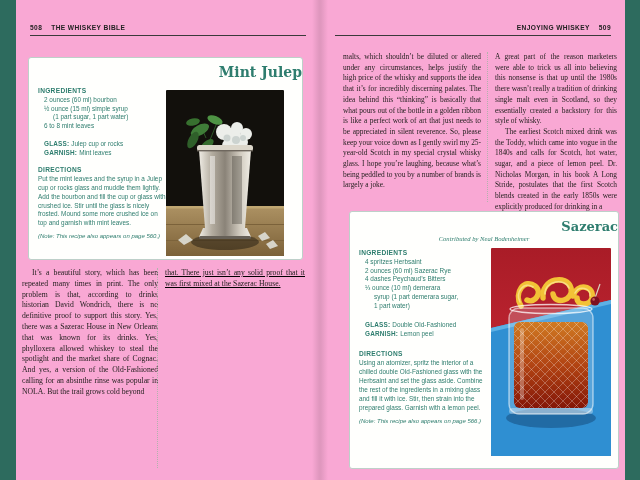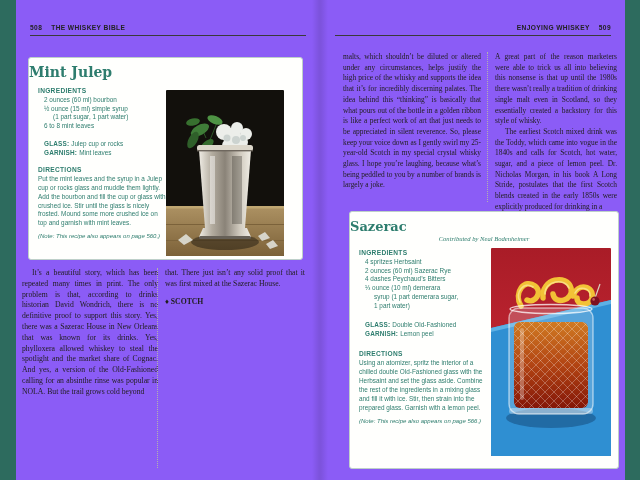--- a/index.html
+++ b/index.html
@@ -1,32 +1,32 @@
 <!DOCTYPE html>
 <html><head>
 <meta charset="utf-8">
 <style>
   html,body{margin:0;padding:0;}
   .screen{position:relative;width:640px;height:480px;background:#2d6b5e;overflow:hidden;
           font-family:"Liberation Sans",sans-serif;}
-  .page{position:absolute;top:0;height:480px;background:#8b5cf6;}
+  .page{position:absolute;top:0;height:480px;background:#f9a8d4;}
   .page-left{left:16px;width:303px;}
   .page-right{left:319px;width:306px;}
   .spine{position:absolute;top:0;left:312px;width:16px;height:480px;pointer-events:none;
          background:linear-gradient(90deg,rgba(0,0,0,0) 0%,rgba(0,0,0,.10) 45%,rgba(0,0,0,.10) 55%,rgba(0,0,0,0) 100%);}
   
   .phead{position:absolute;top:24px;font-size:6.6px;font-weight:bold;letter-spacing:.4px;color:#222;
          border-bottom:1px solid #3a3a3a;padding-bottom:4px;}
   .phead-l{left:14px;width:276px;text-align:left;}
   .phead-r{left:16px;width:276px;text-align:right;}
   .pnum{margin:0 9px 0 0;}
   .phead-r .pnum{margin:0 0 0 9px;}
   
   .card{position:absolute;background:#fffffd;border:1px solid #bed0c9;border-radius:3px;box-sizing:border-box;}
-  .card-title{text-align:left;font-family:"DejaVu Serif",serif;font-weight:bold;color:#2e7d6e;
+  .card-title{text-align:right;font-family:"DejaVu Serif",serif;font-weight:bold;color:#2e7d6e;
               font-size:14px;margin:6px 0 1px;}
   .card-sub{text-align:center;font-family:"Liberation Serif",serif;font-style:italic;color:#2e7d6e;
             font-size:6.6px;margin:0 0 3px;}
   .r-col{position:absolute;left:9px;}
   .r-label{font-size:6.6px;font-weight:bold;color:#2e7d6e;letter-spacing:.3px;margin:7px 0 2px;}
   .r-line{font-size:6.4px;line-height:8.7px;color:#2e7d6e;font-weight:500;padding-left:6px;}
   .r-line.cont{padding-left:15px;}
   .r-meta{font-size:6.4px;line-height:9px;color:#2e7d6e;padding-left:6px;}
   .r-meta.first{margin-top:8px;}
   .r-meta b{letter-spacing:.2px;}
@@ -129,23 +129,22 @@
             <polygon points="92,146 99,142 104,148 96,151"></polygon>
             <polygon points="100,154 107,150 112,156 104,159"></polygon>
           </g>
         </svg>
       </div>
     </div>
 
     <div class="bcol" style="left:6px;top:268px;width:136px;">
       <p class="ind">It’s a beautiful story, which has been repeated many times in print. The only problem is that, according to drinks historian David Wondrich, there is no definitive proof to support this story. Yes, there was a Sazerac House in New Orleans that was known for its drinks. Yes, phylloxera allowed whiskey to steal the spotlight and the market share of Cognac. And yes, a version of the Old-Fashioned calling for an absinthe rinse was popular in NOLA. But the trail grows cold beyond</p>
     </div>
-    <div class="bcol rule-left" style="left:141px;top:268px;width:148px;height:200px;">
+    <div class="bcol rule-left" style="left:141px;top:268px;width:148px;height:200px;text-decoration:underline;">
       <p>that. There just isn’t any solid proof that it was first mixed at the Sazerac House.</p>
-      <p class="subhead">♦ SCOTCH</p>
     </div>
   </div>
 
   <div class="page page-right">
     <div class="phead phead-r">
       <span>ENJOYING WHISKEY</span><span class="pnum">509</span>
     </div>
 
     <div class="bcol" style="left:24px;top:52px;width:138px;">
       <p>malts, which shouldn’t be diluted or altered under any circumstances, helps justify the high price of the whisky and supports the idea that it’s for incredibly discerning palates. The idea behind this “thinking” is basically that what pours out of the bottle in a golden ribbon is like a perfect work of art that just needs to be appreciated in silent reverence. So, please keep your voice down as I gently swirl my 25-year-old Scotch in my special crystal whisky glass. I hope you’re laughing, because what’s being peddled to you by a number of brands is largely a joke.</p>

